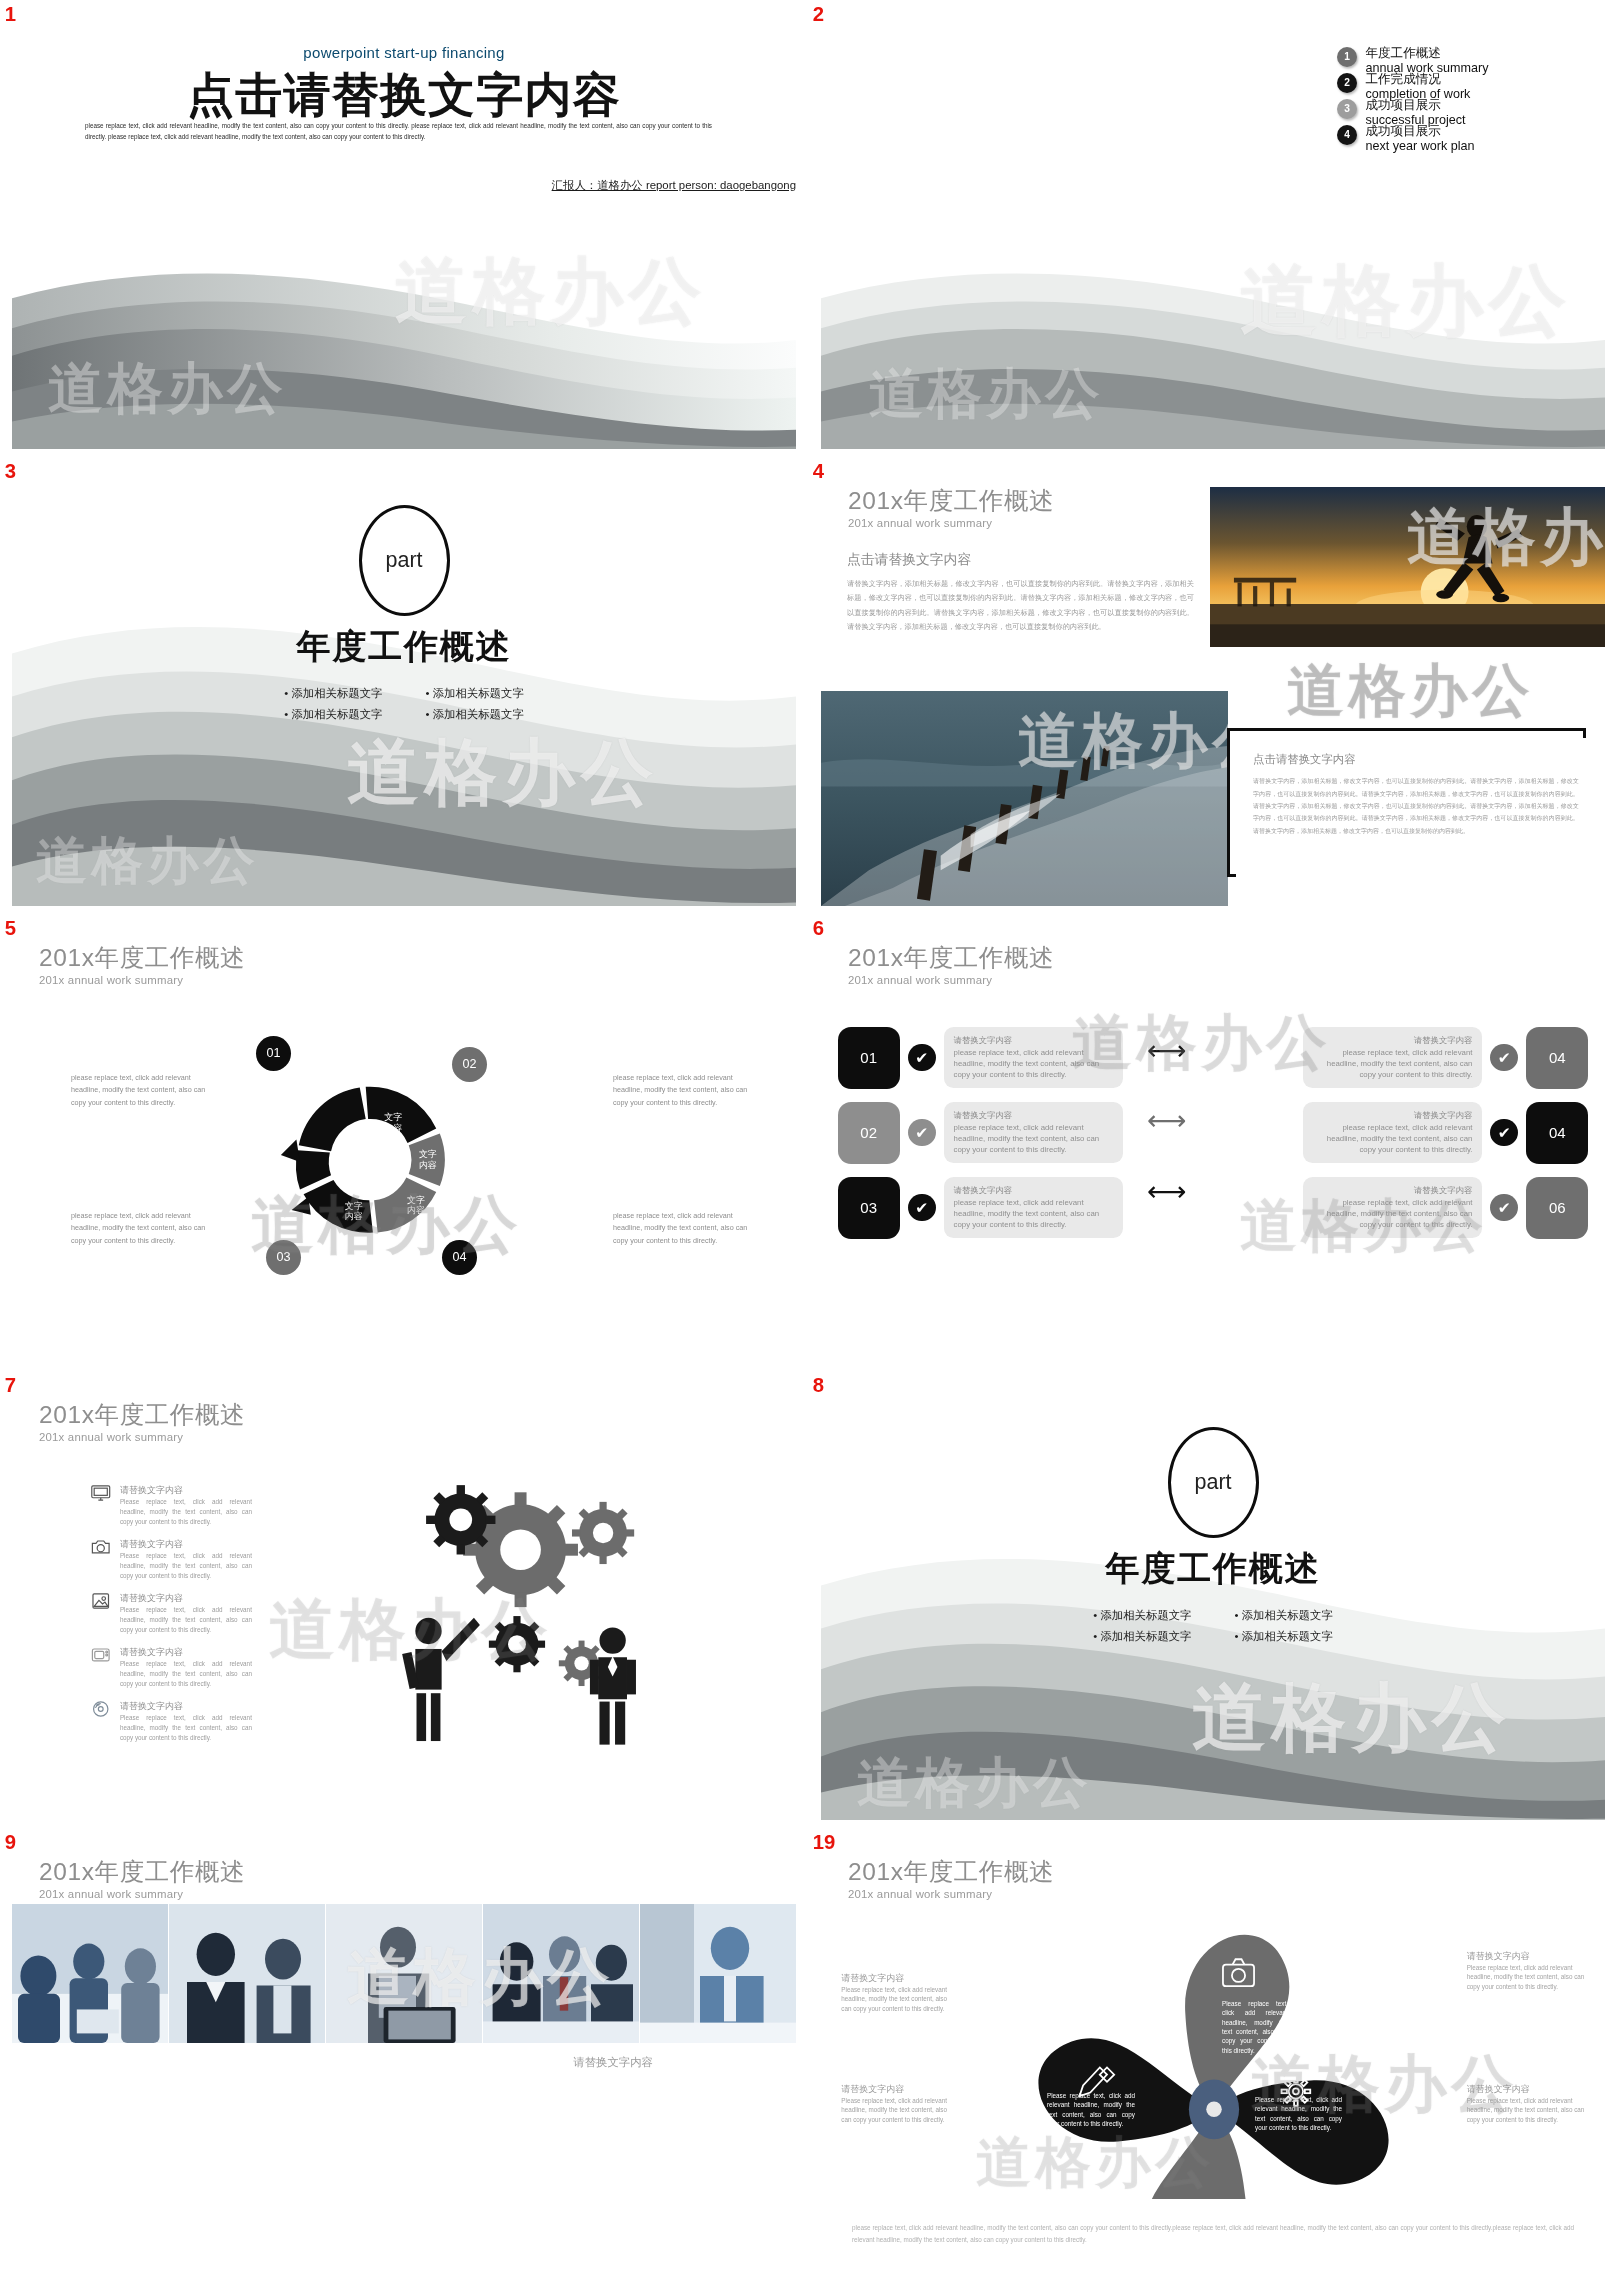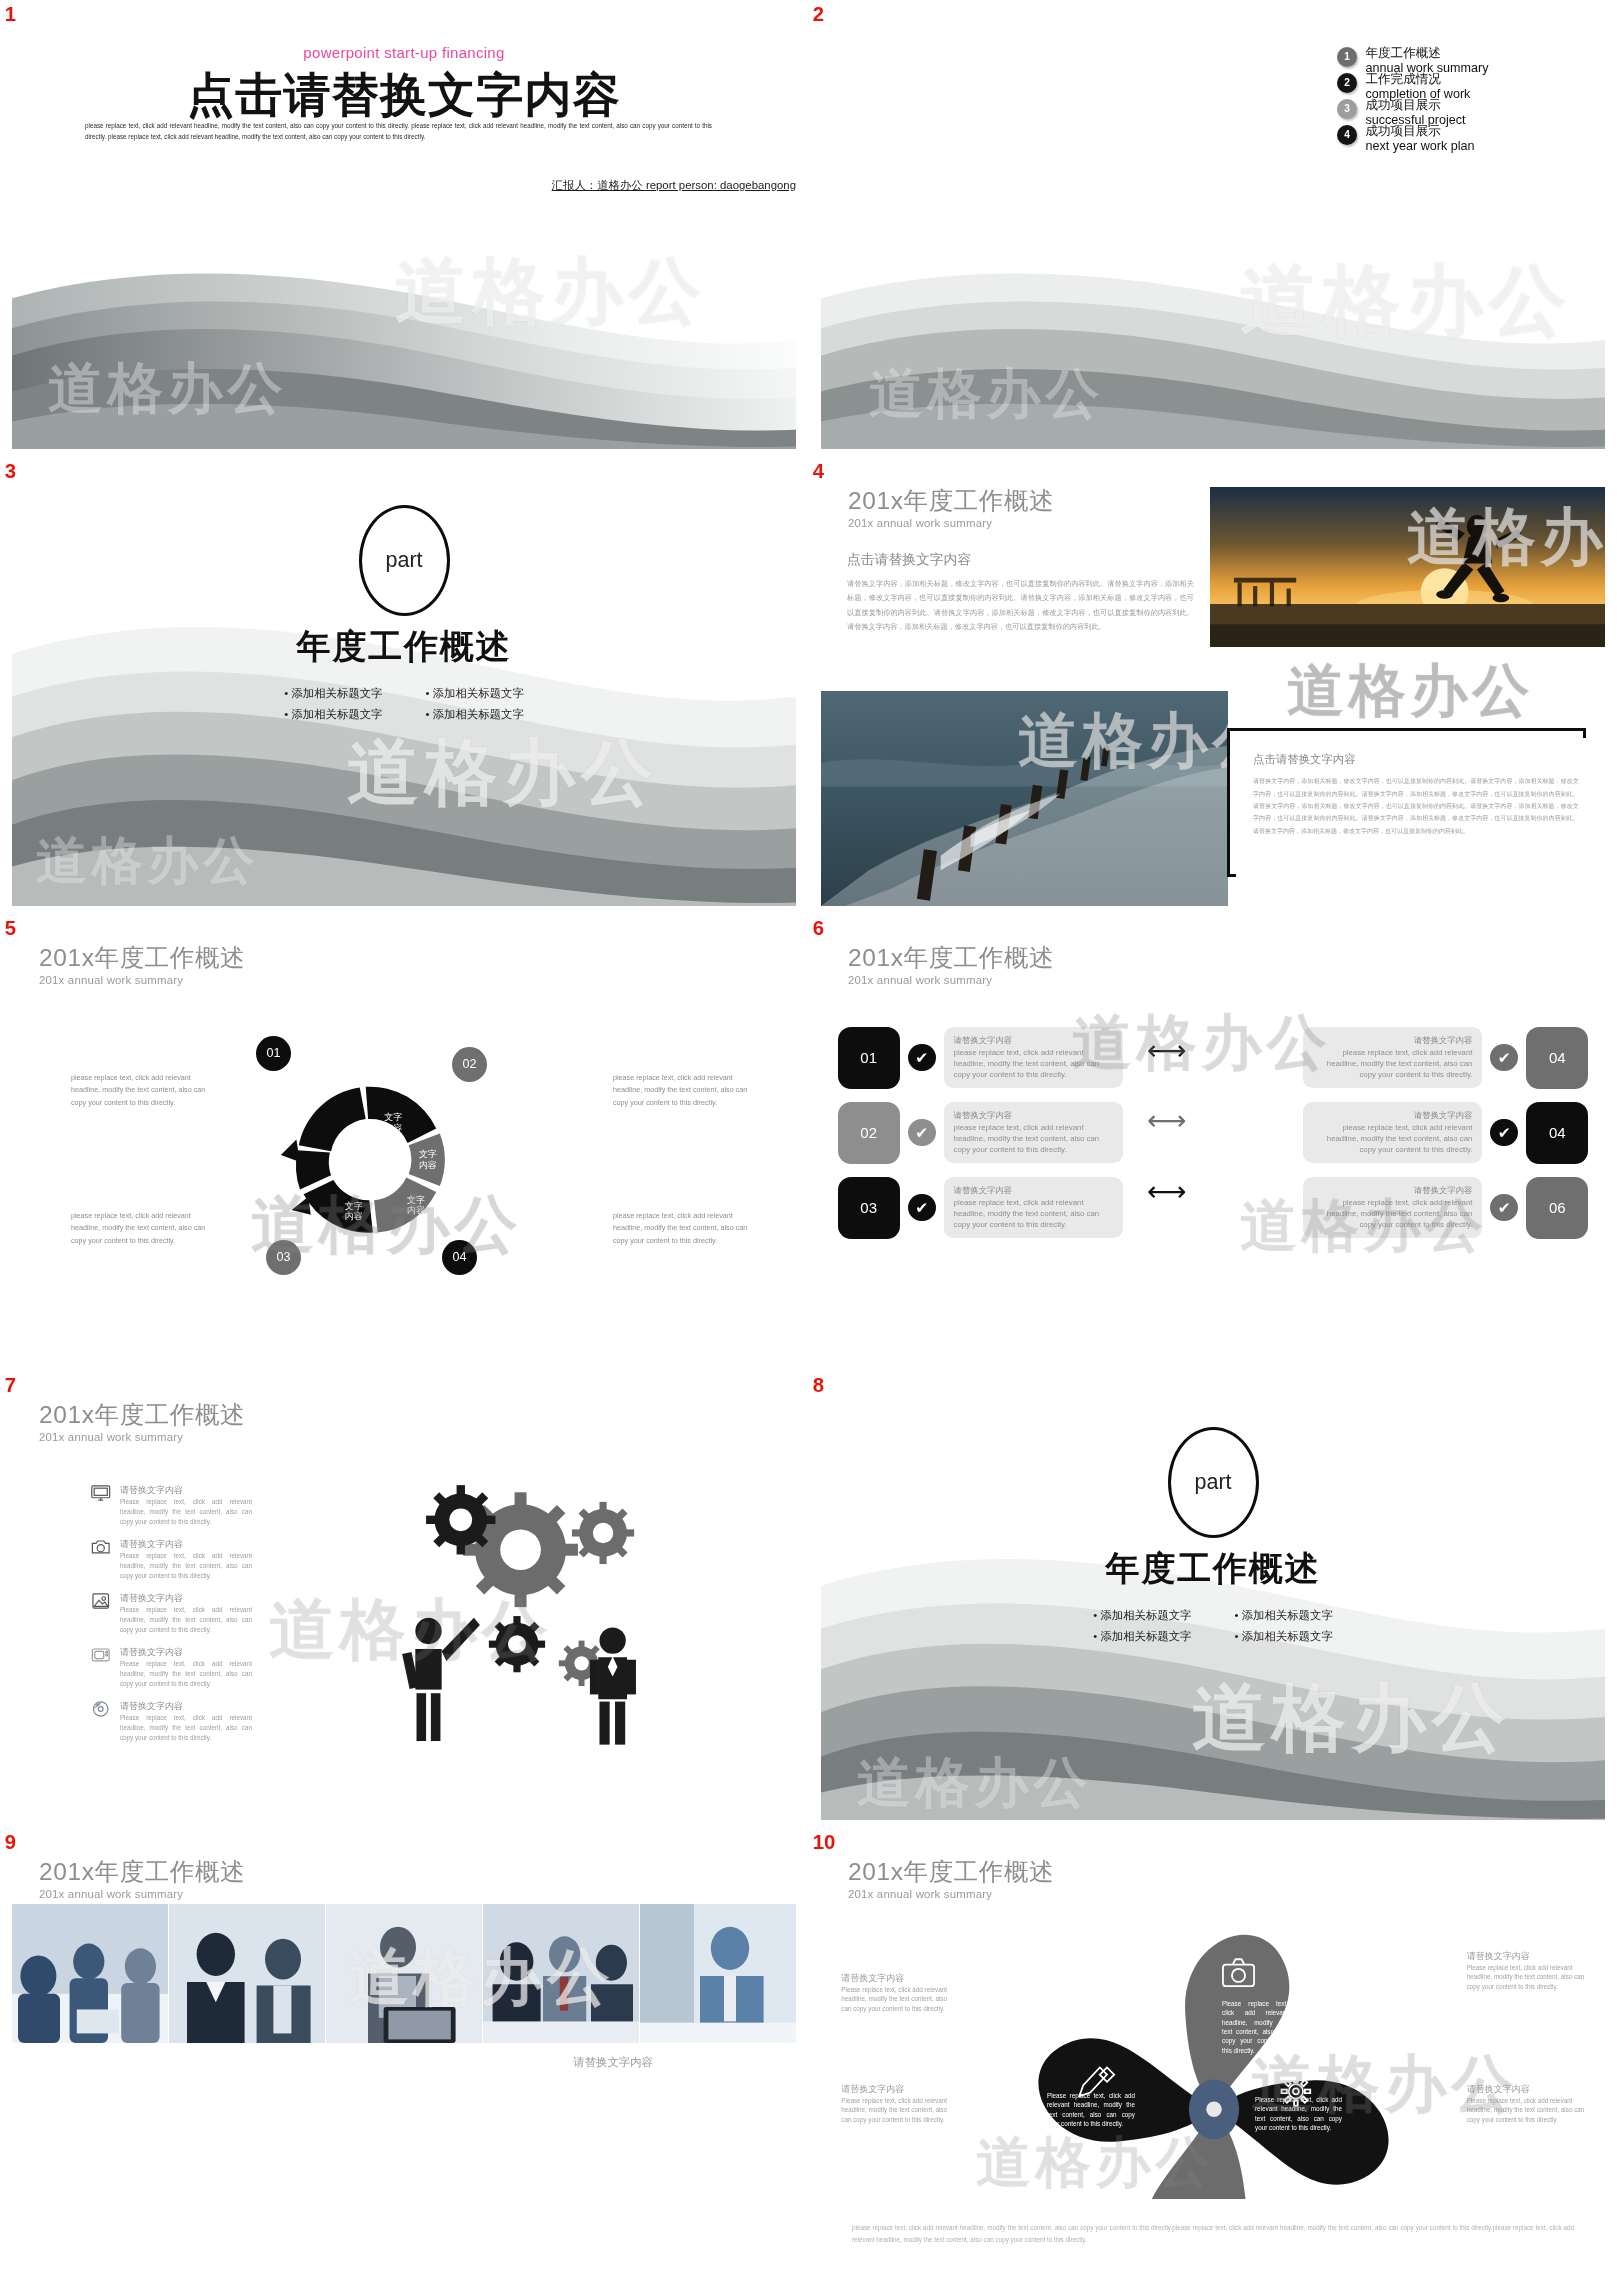--- a/index.html
+++ b/index.html
@@ -19,21 +19,21 @@
   .waves { position:absolute; left:0; right:0; bottom:0; height:100%; z-index:1; pointer-events:none; }
   .waves svg { width:100%; height:100%; display:block; }
 
   
   .wm { position:absolute; z-index:30; pointer-events:none; font-family:"DejaVu Sans",sans-serif;
         font-weight:bold; color:rgba(255,255,255,0.62); white-space:nowrap;
         text-shadow:0 0 1.2px rgba(150,150,150,.35); }
   .wm.dk { color:rgba(120,120,120,0.30); }
 
   
-  .t-en { font-size:15px; color:#ec4899; letter-spacing:0.3px; }
+  .t-en { font-size:15px; color:#0c4a6e; letter-spacing:0.3px; }
   .t-cn-big { font-size:47px; font-weight:bold; color:#121212; letter-spacing:1.2px; line-height:1; }
   .p-tiny { font-size:6.3px; line-height:1.75; color:#2b2b2b; }
   .reportline { font-size:11.4px; color:#1b1b1b; }
 
   
   .mulu { font-size:43px; font-weight:bold; letter-spacing:9.6px; color:#111; }
   .mulu-sub { font-size:15px; color:#222; letter-spacing:1.2px; }
   .toc { position:absolute; right:29px; top:29px; width:239px; z-index:20; }
   .toc-row { display:flex; align-items:flex-start; gap:8.4px; height:26px; }
   .toc-badge { flex:0 0 auto; width:20px; height:20px; border-radius:50%; color:#fff; font-size:10.2px; font-weight:bold;
@@ -682,21 +682,21 @@
             <rect y="198" width="260" height="34" fill="#f1f5f9"></rect>
           </svg>
         </div>
       </div>
       <div class="s9caption">请替换文字内容</div>
       <span class="wm dk" style="left:335px;top:90px;font-size:62px;letter-spacing:4.8px;color:rgba(255,255,255,.6);">道格办公</span>
     </div>
   </div>
 
   <div class="cell right">
-    <span class="slidenum">10</span>
+    <span class="slidenum">19</span>
     <div class="slide">
       <div class="hd">
         <h1>201x年度工作概述</h1>
         <h2>201x annual work summary</h2>
       </div>
 
       <div style="position:absolute;left:176px;top:67px;width:434px;height:287px;z-index:14;">
         <svg viewBox="0 0 726 480" style="width:100%;height:100%;display:block;">
           <g transform="translate(363,330)">
             <path d="M0,0 C-26,-108 -6,-210 -84,-250 C-186,-300 -246,-160 -150,-78 C-90,-26 -44,-4 0,0 Z" fill="#6c6c6c" transform="rotate(46)"></path>

